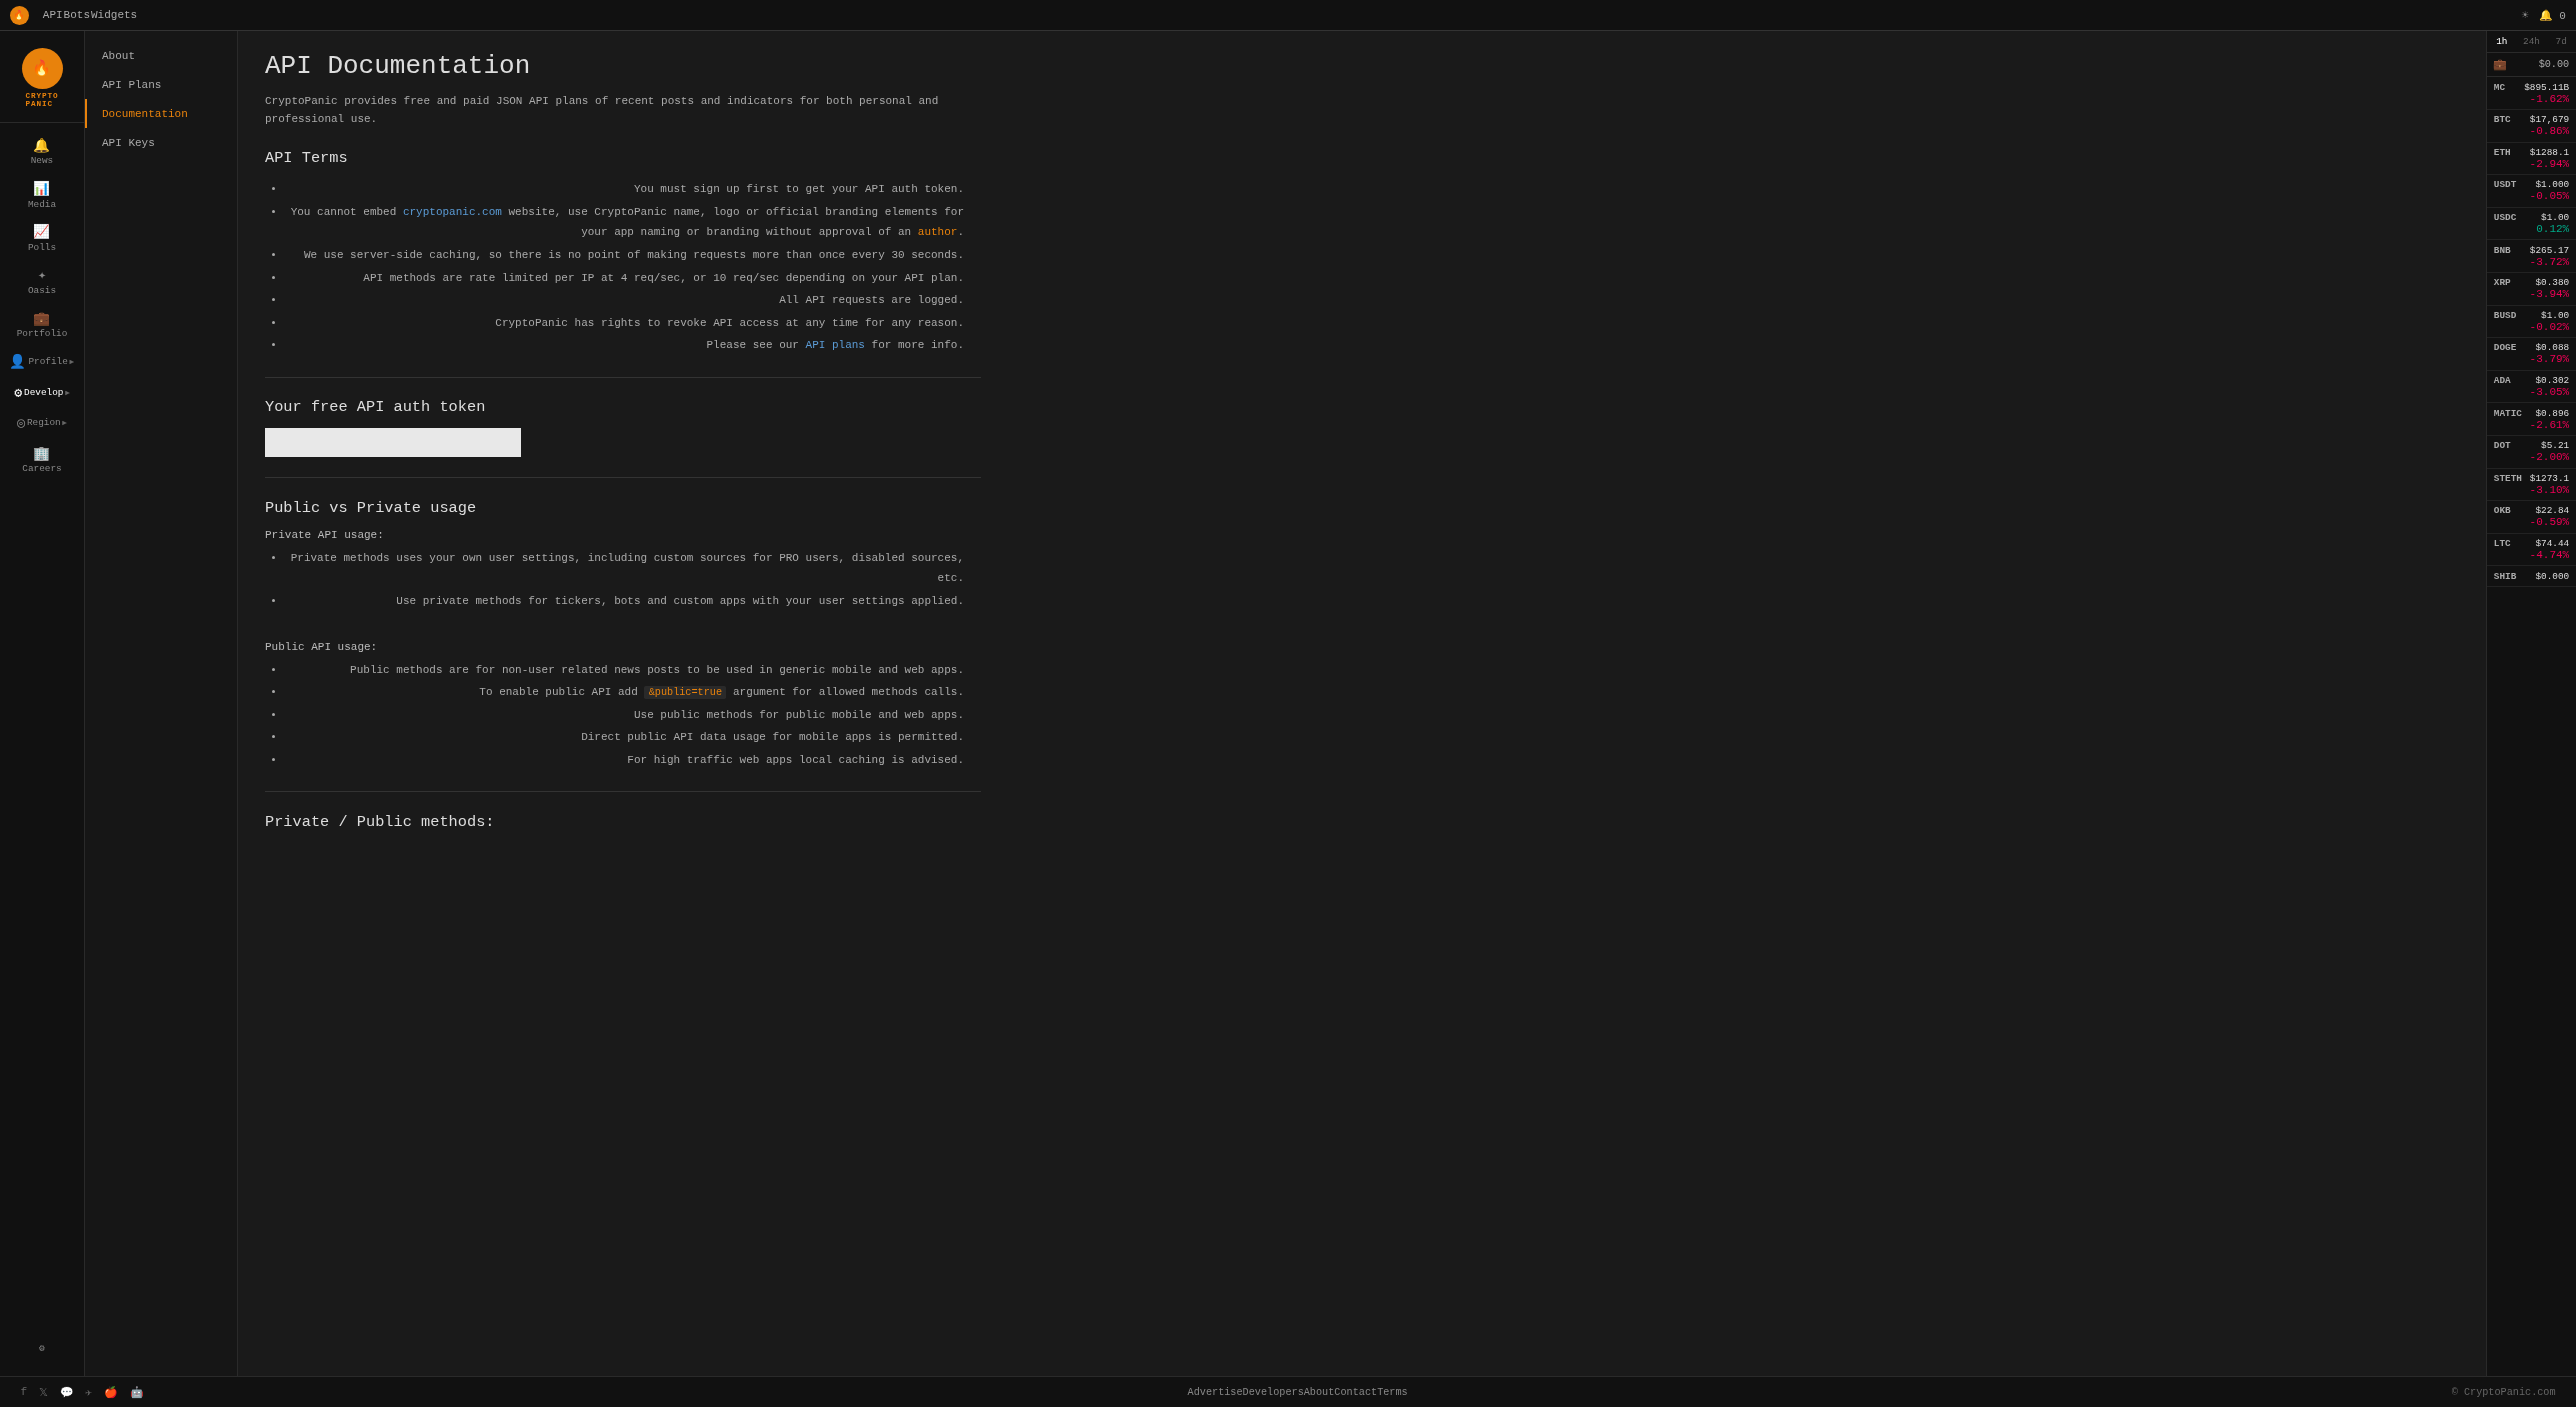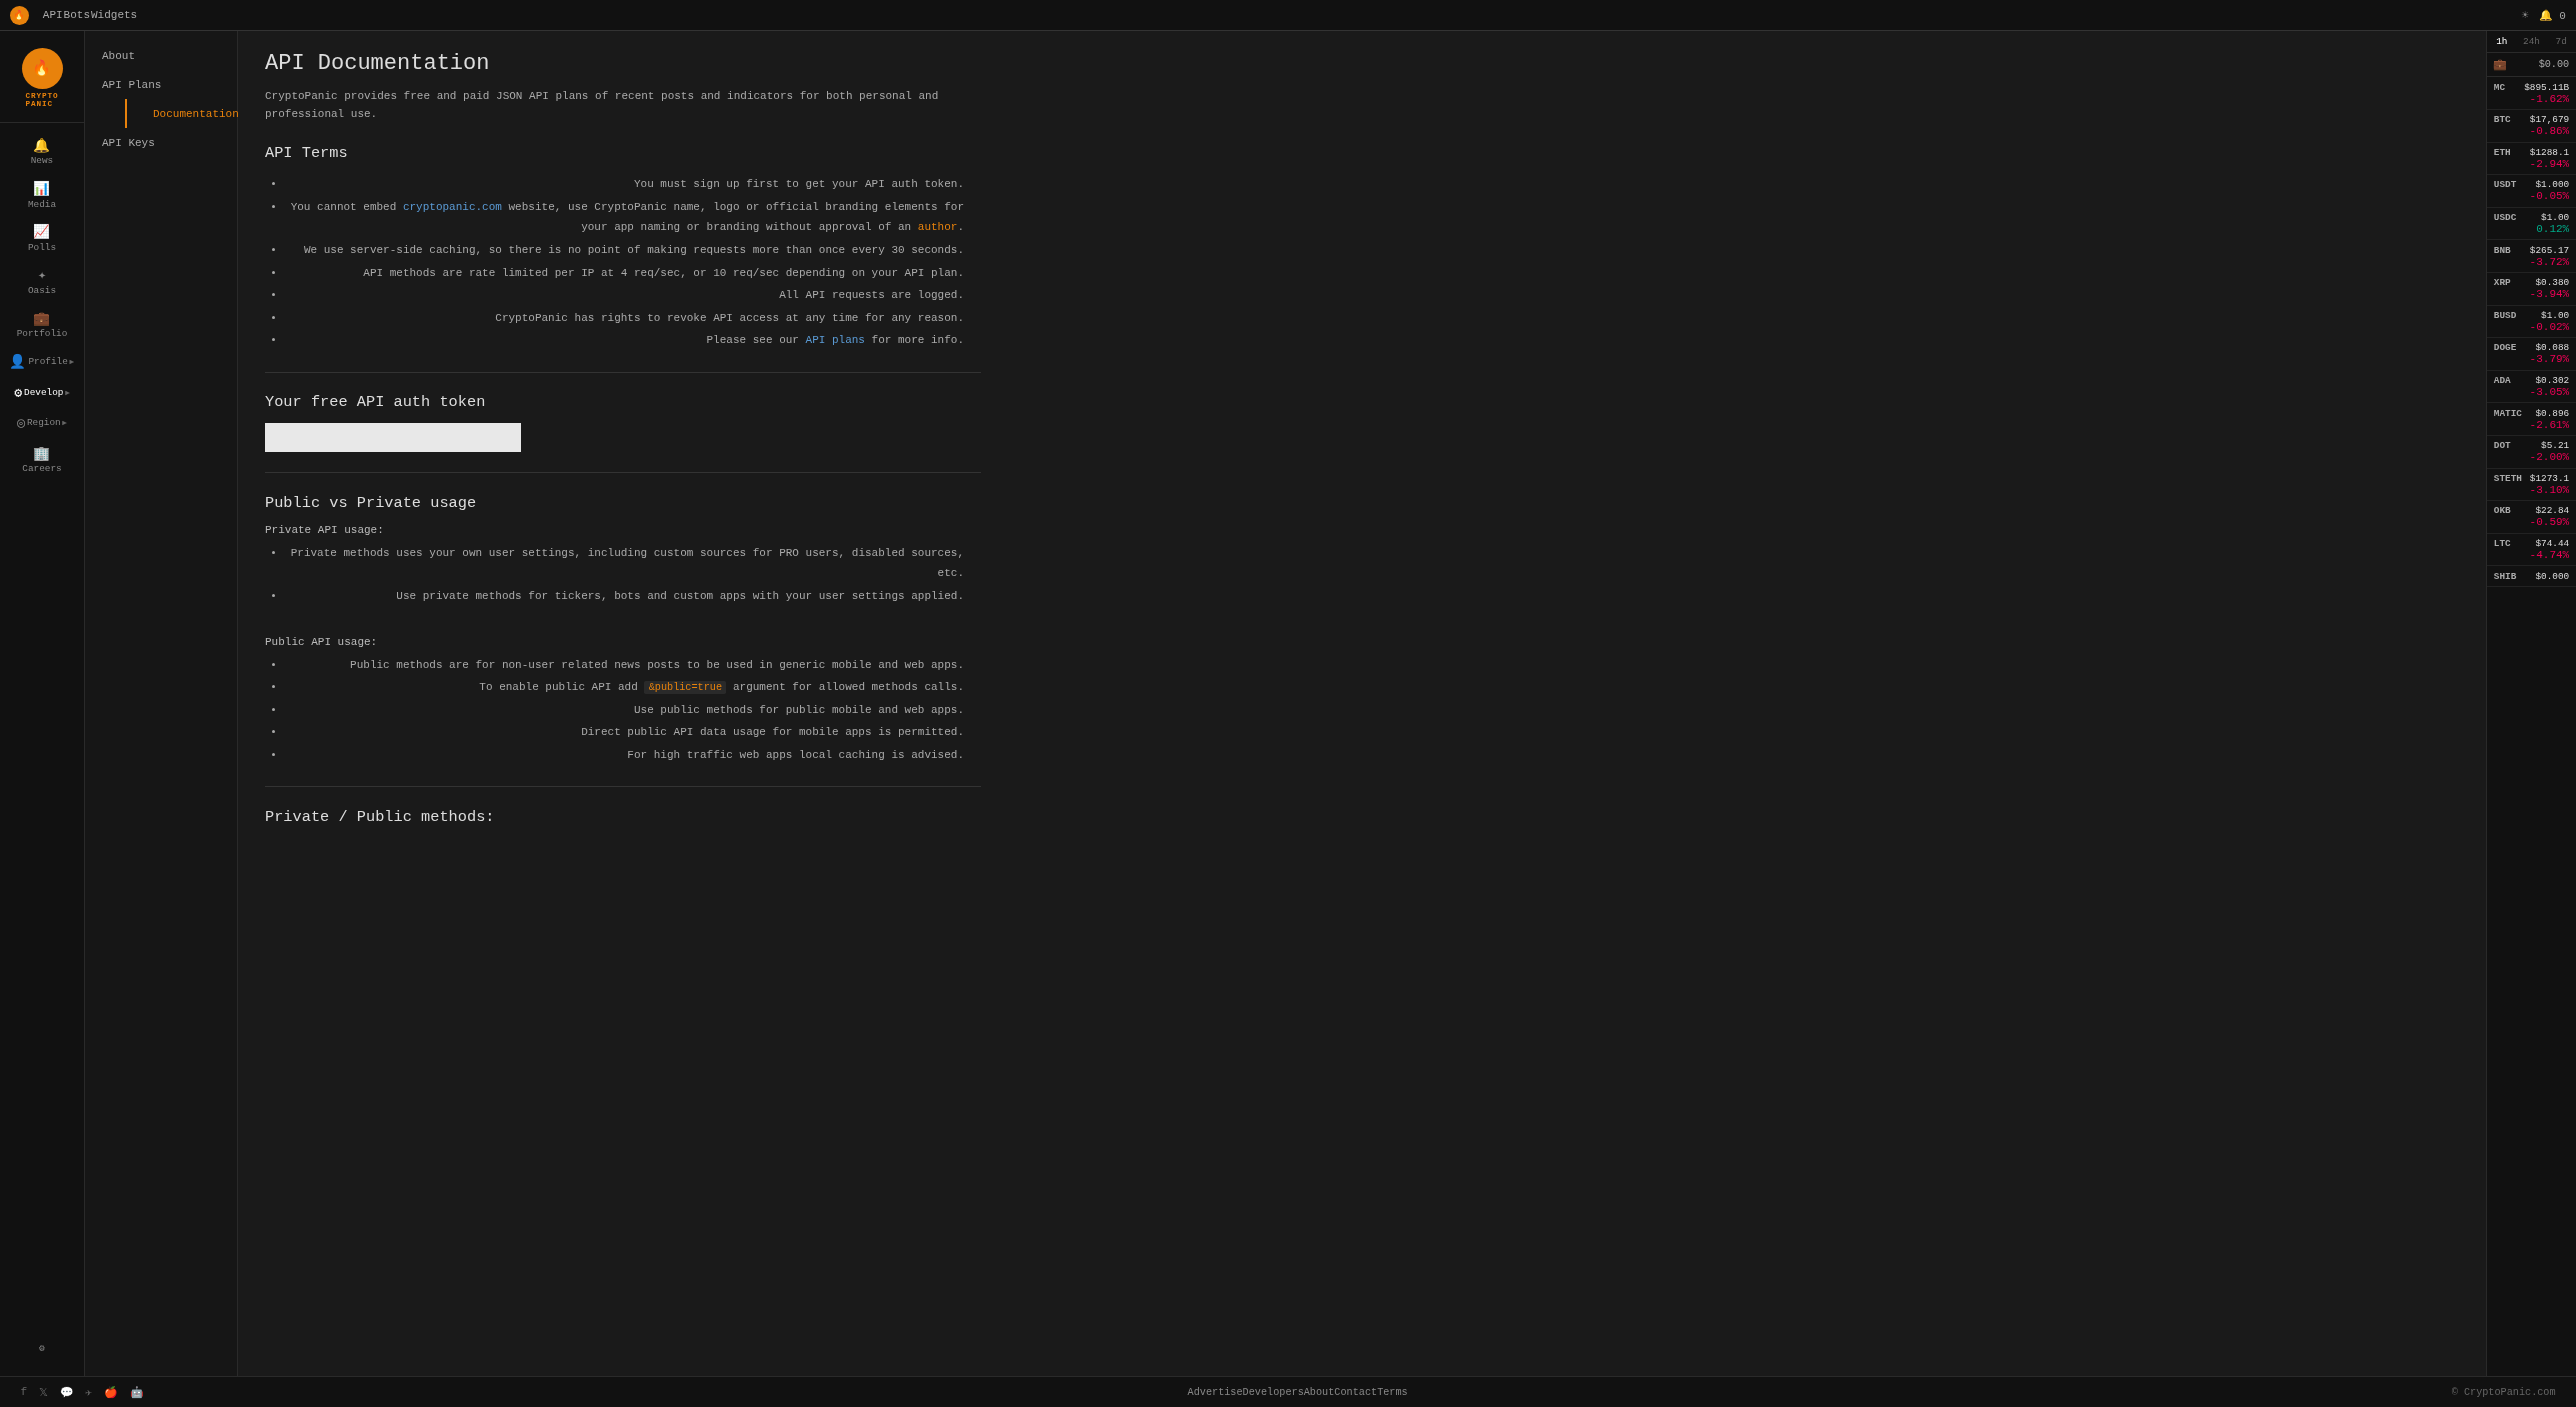--- a/index.html
+++ b/index.html
@@ -116,33 +116,32 @@
     .sub-sidebar-item {
       padding: 8.5px 17px;
       color: #aaa;
       cursor: pointer;
       font-size: 11px;
       font-family: 'Courier New', monospace;
     }
     .sub-sidebar-item.active {
       color: #e8820c;
       border-left: 2.6px solid #e8820c;
-      padding-left: 26px;
-      margin-left: 40px;
+      padding-left: 15px;
     }
 
     
     #content {
       flex: 1;
       overflow-y: auto;
       padding: 20.4px 27px;
       background: #1a1a1a;
     }
     h1.page-title {
-      font-size: 22px; color: #ddd; font-weight: normal;
+      font-size: 26px; color: #ddd; font-weight: normal;
       font-family: 'Courier New', monospace;
       margin-bottom: 12px;
     }
     .intro-text {
       color: #aaa; font-size: 11px; line-height: 1.6;
       margin-bottom: 20.4px; max-width: 699px;
     }
     h2.section-title {
       font-size: 15.3px; color: #ddd; font-weight: normal;
       font-family: 'Courier New', monospace;

